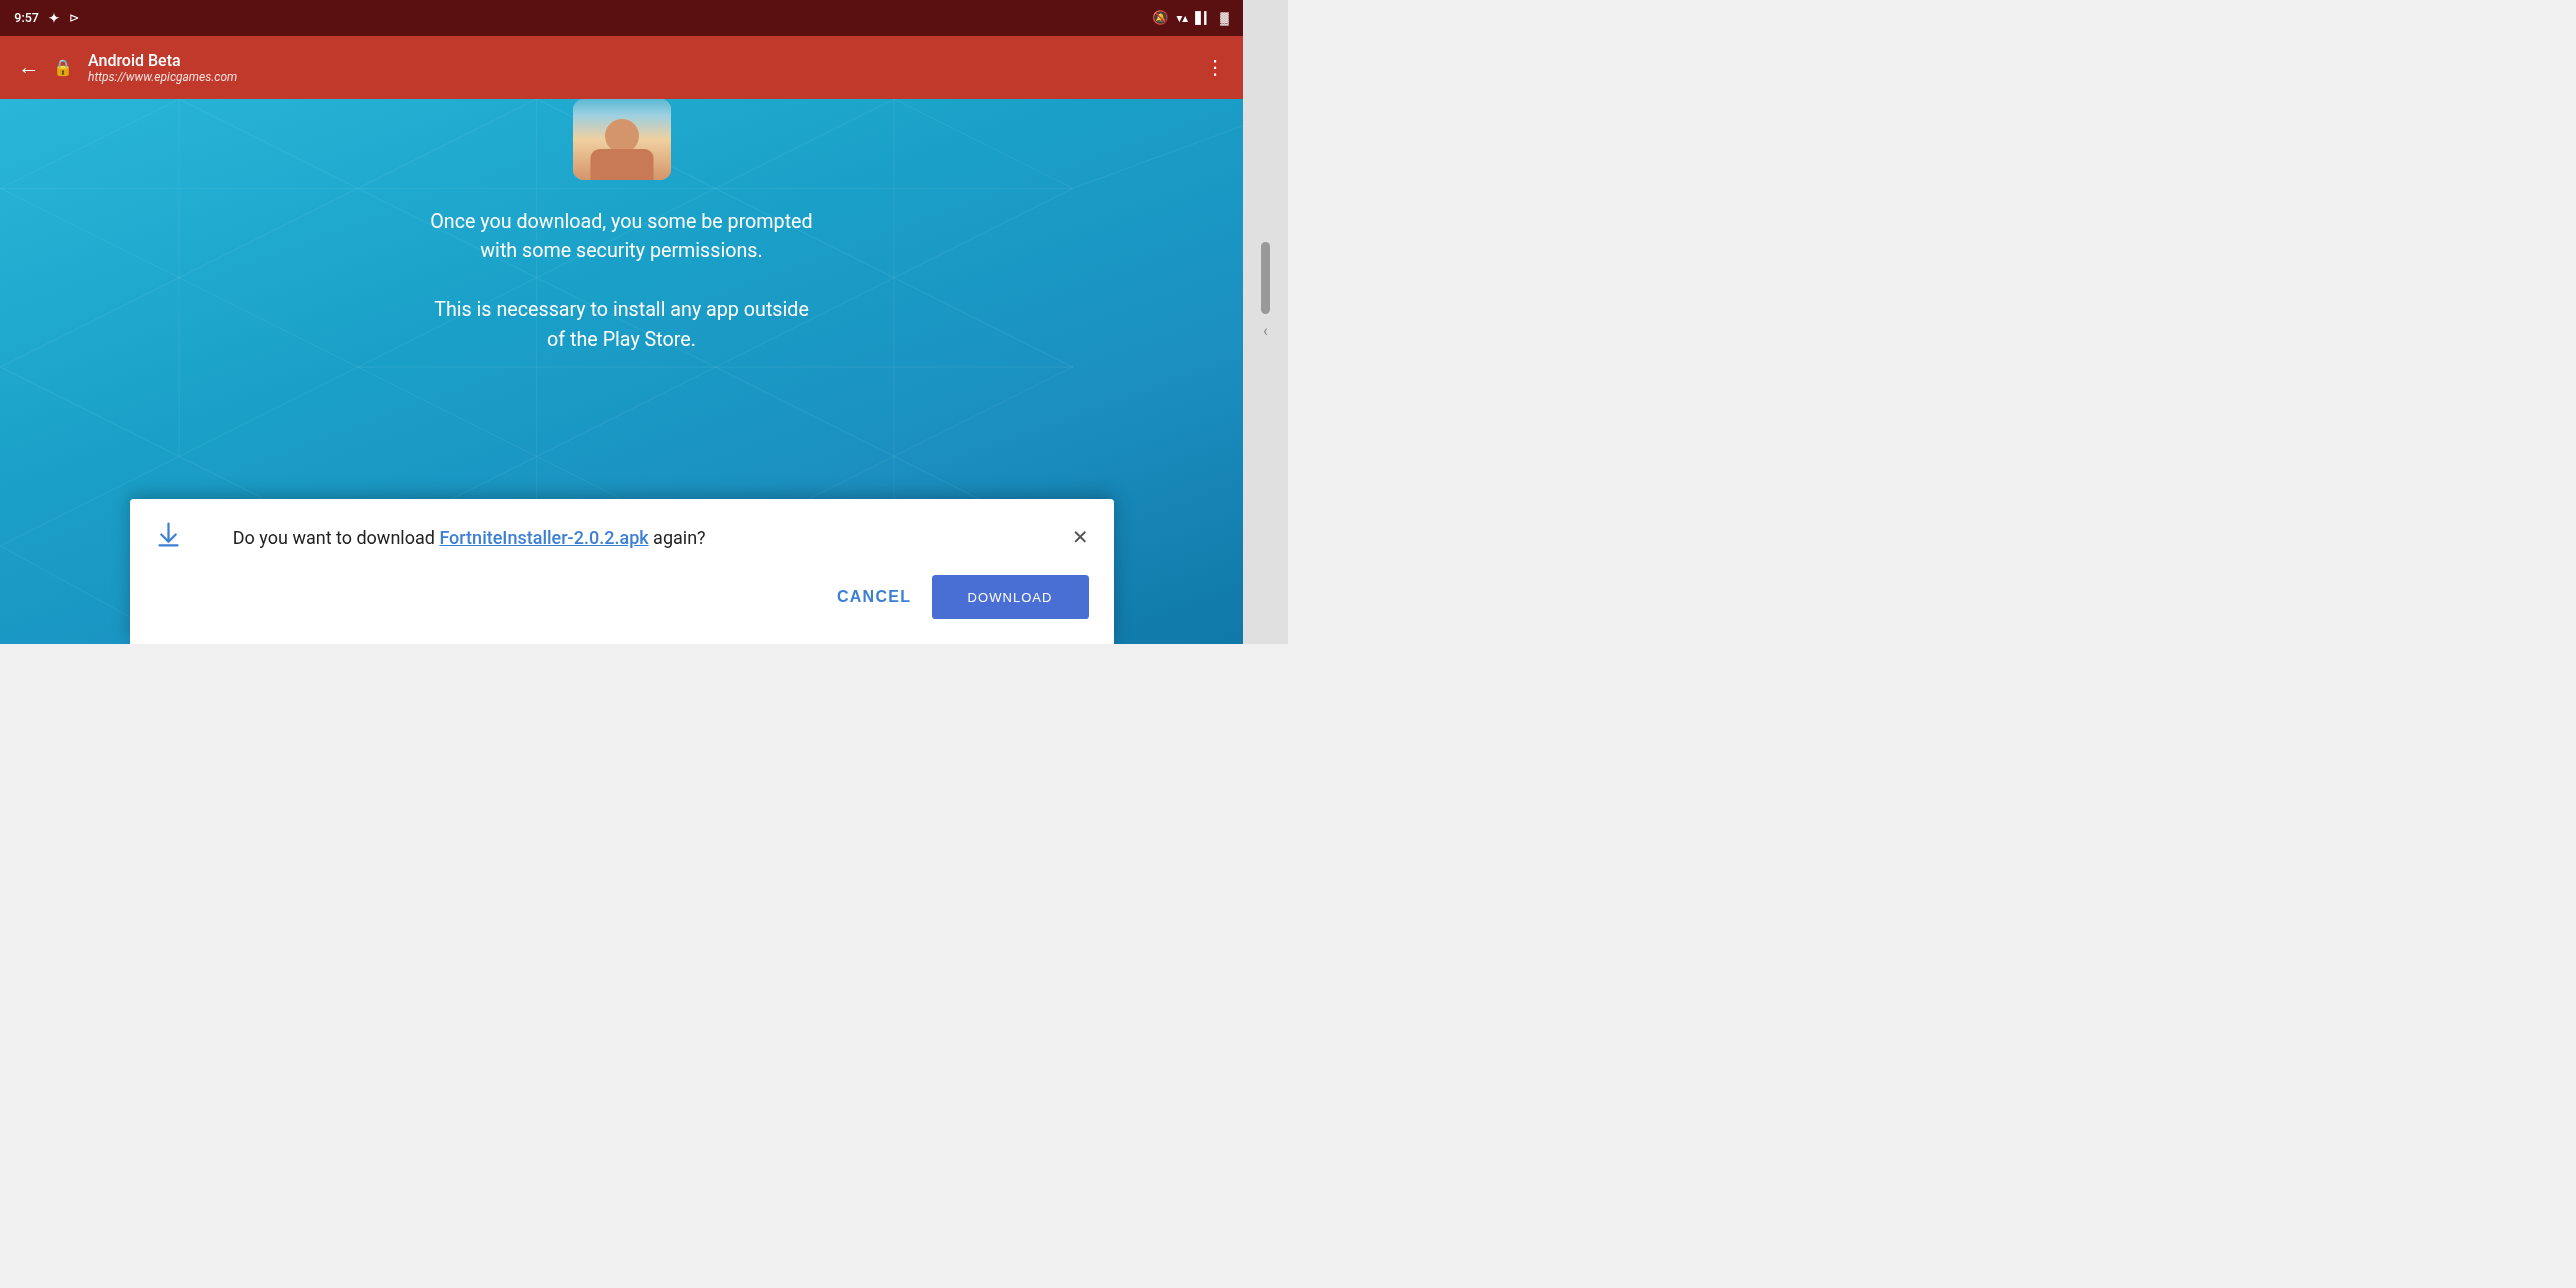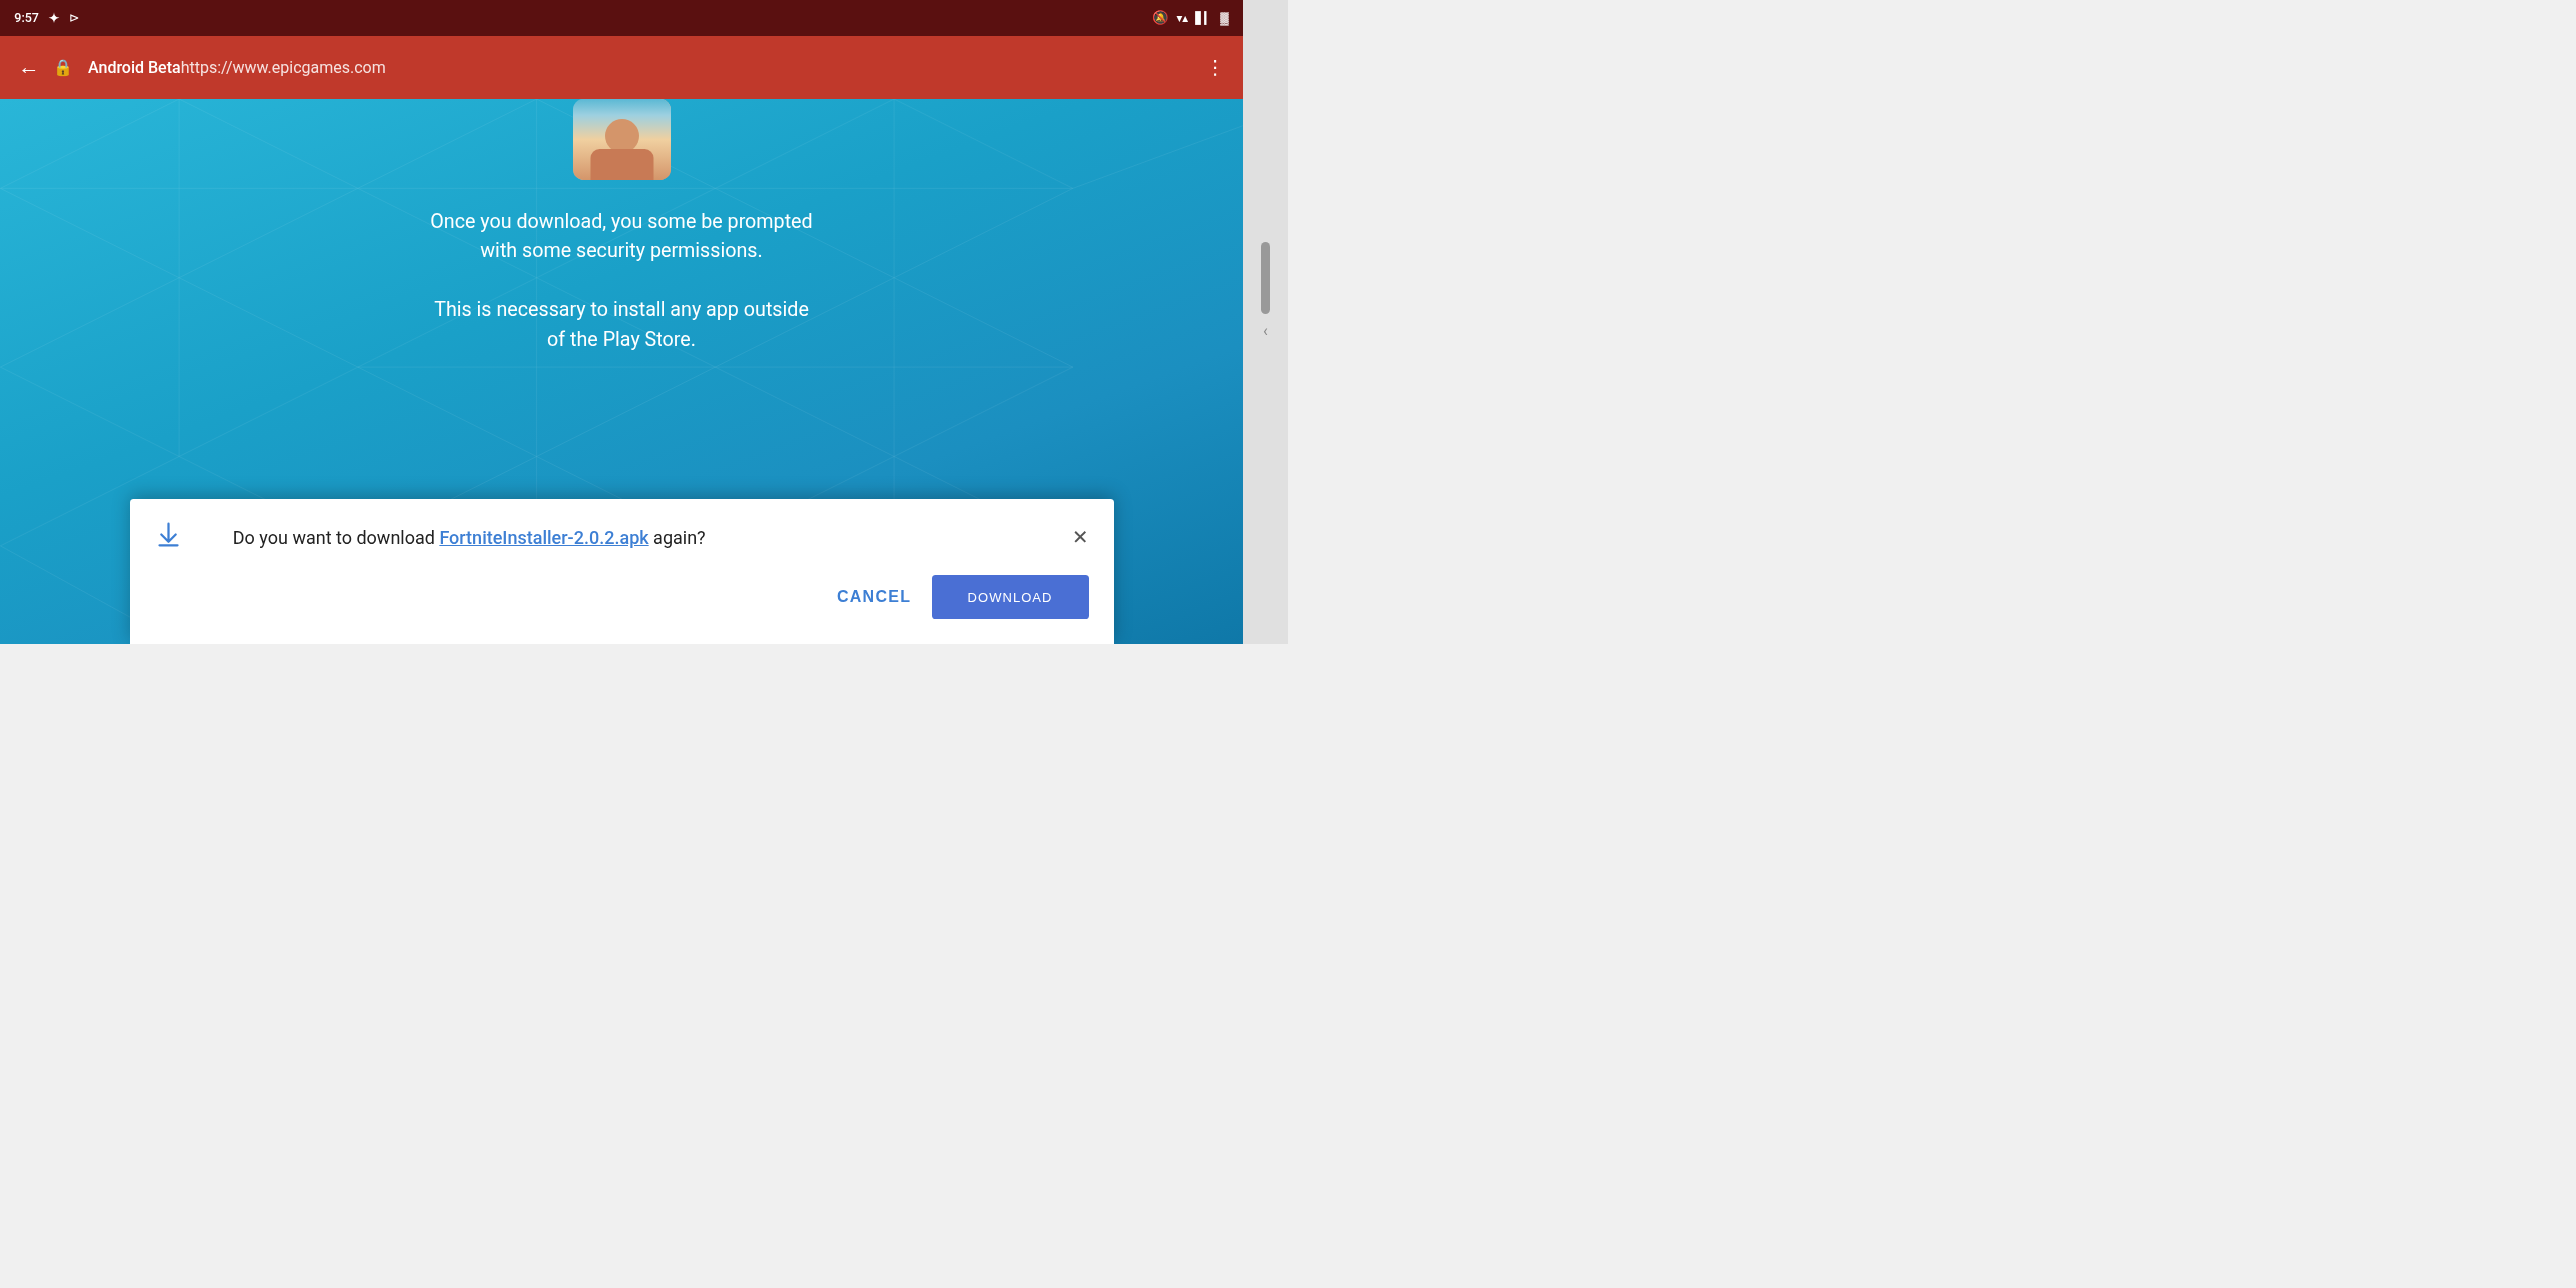--- a/index.html
+++ b/index.html
@@ -59,32 +59,33 @@
     }
 
     .lock-icon {
       color: white;
       font-size: 16px;
     }
 
     .url-block {
       flex: 1;
       display: flex;
-      flex-direction: row;
+      flex-direction: column;
     }
 
     .browser-title {
       color: white;
       font-size: 16px;
       font-weight: 500;
     }
 
     .browser-url {
       color: rgba(255,255,255,0.85);
-      font-size: 16px;
+      font-size: 12px;
+      font-style: italic;
     }
 
     .menu-dots {
       color: white;
       font-size: 19.7px;
       cursor: pointer;
     }
 
     
     .main-area {

